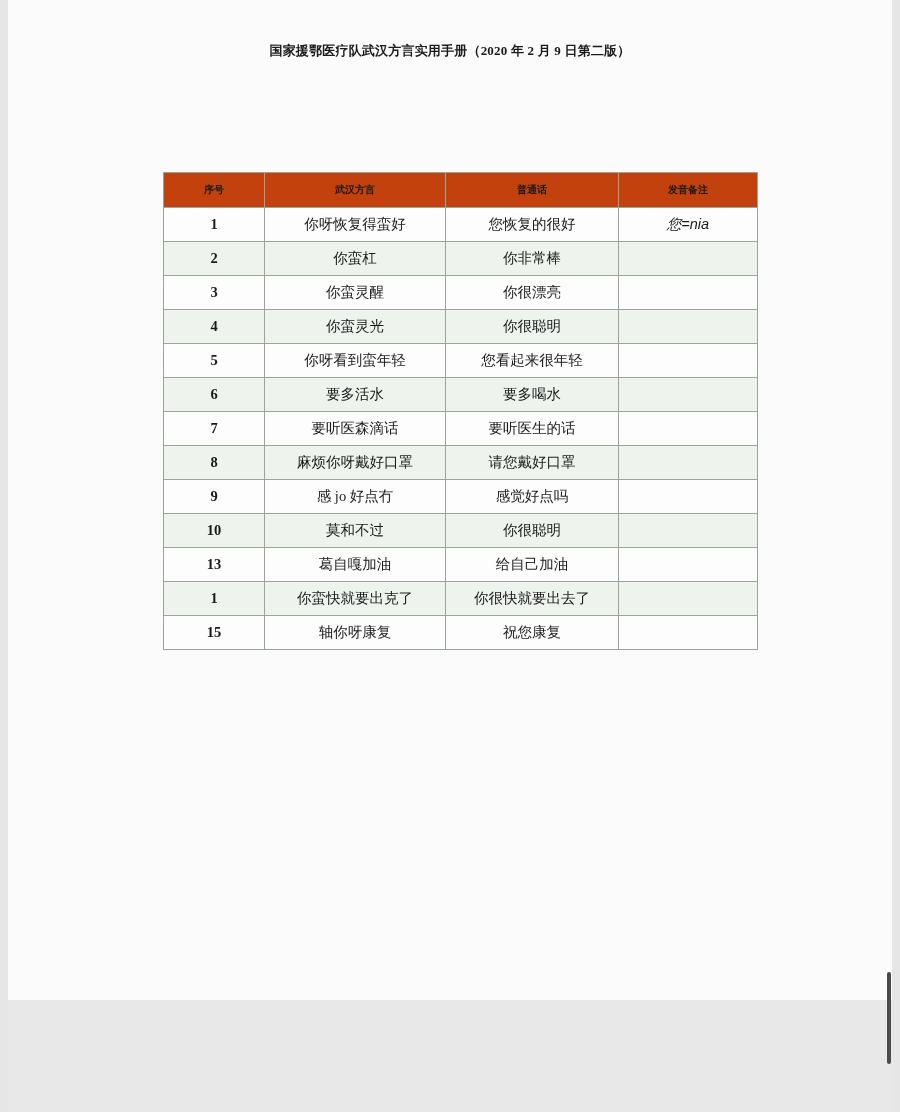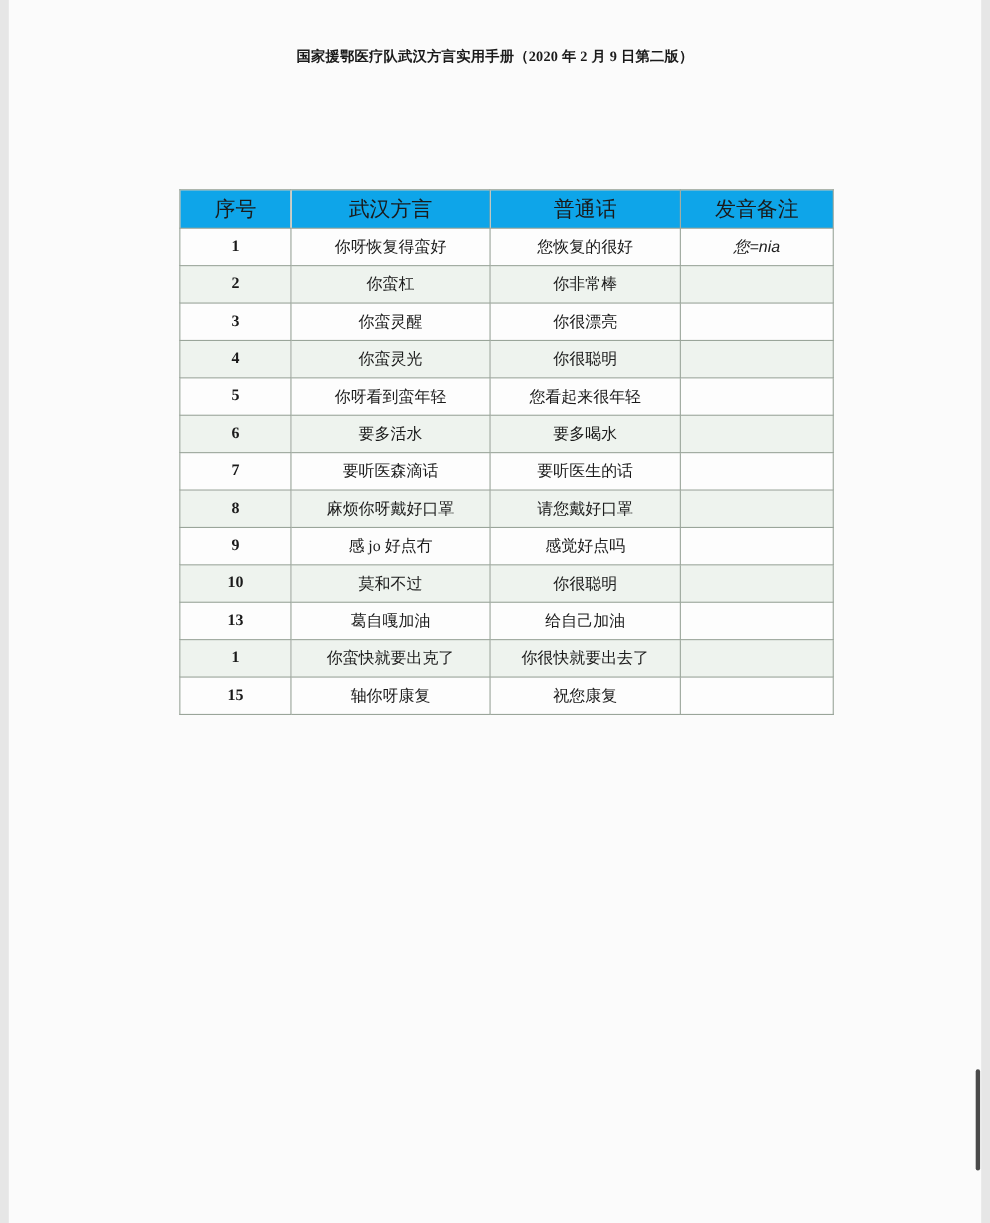--- a/index.html
+++ b/index.html
@@ -11,21 +11,21 @@
     height: 1112px;
     background: #e8e8e8;
     font-family: "Liberation Serif", serif;
     overflow: hidden;
   }
   .page {
     position: absolute;
     left: 8px;
     top: 0;
     width: 884px;
-    height: 1112px;
+    height: 1000px;
     background: #fbfbfb;
   }
   .doc-header {
     position: absolute;
     top: 42px;
     left: 0;
     width: 884px;
     text-align: center;
     font-size: 13px;
     font-weight: bold;
@@ -56,23 +56,23 @@
     border: 1px solid #9aa59a;
     text-align: center;
     font-size: 14.5px;
     color: #1a1a1a;
     height: 33px;
     padding: 0 2px;
     overflow: hidden;
     white-space: nowrap;
   }
   table.phrase-table th {
-    font-weight: normal;
-    font-size: 19px;
-    background: #0ea5e9;
+    font-weight: bold;
+    font-size: 10px;
+    background: #c2410c;
     height: 34px;
   }
   table.phrase-table tr.odd td {
     background: #eef3ee;
   }
   table.phrase-table tr.even td {
     background: #fdfdfd;
   }
   td.col-no, th.col-no { width: 96px; font-weight: bold; font-size: 14px; }
   td.col-dialect, th.col-dialect { width: 176px; }

